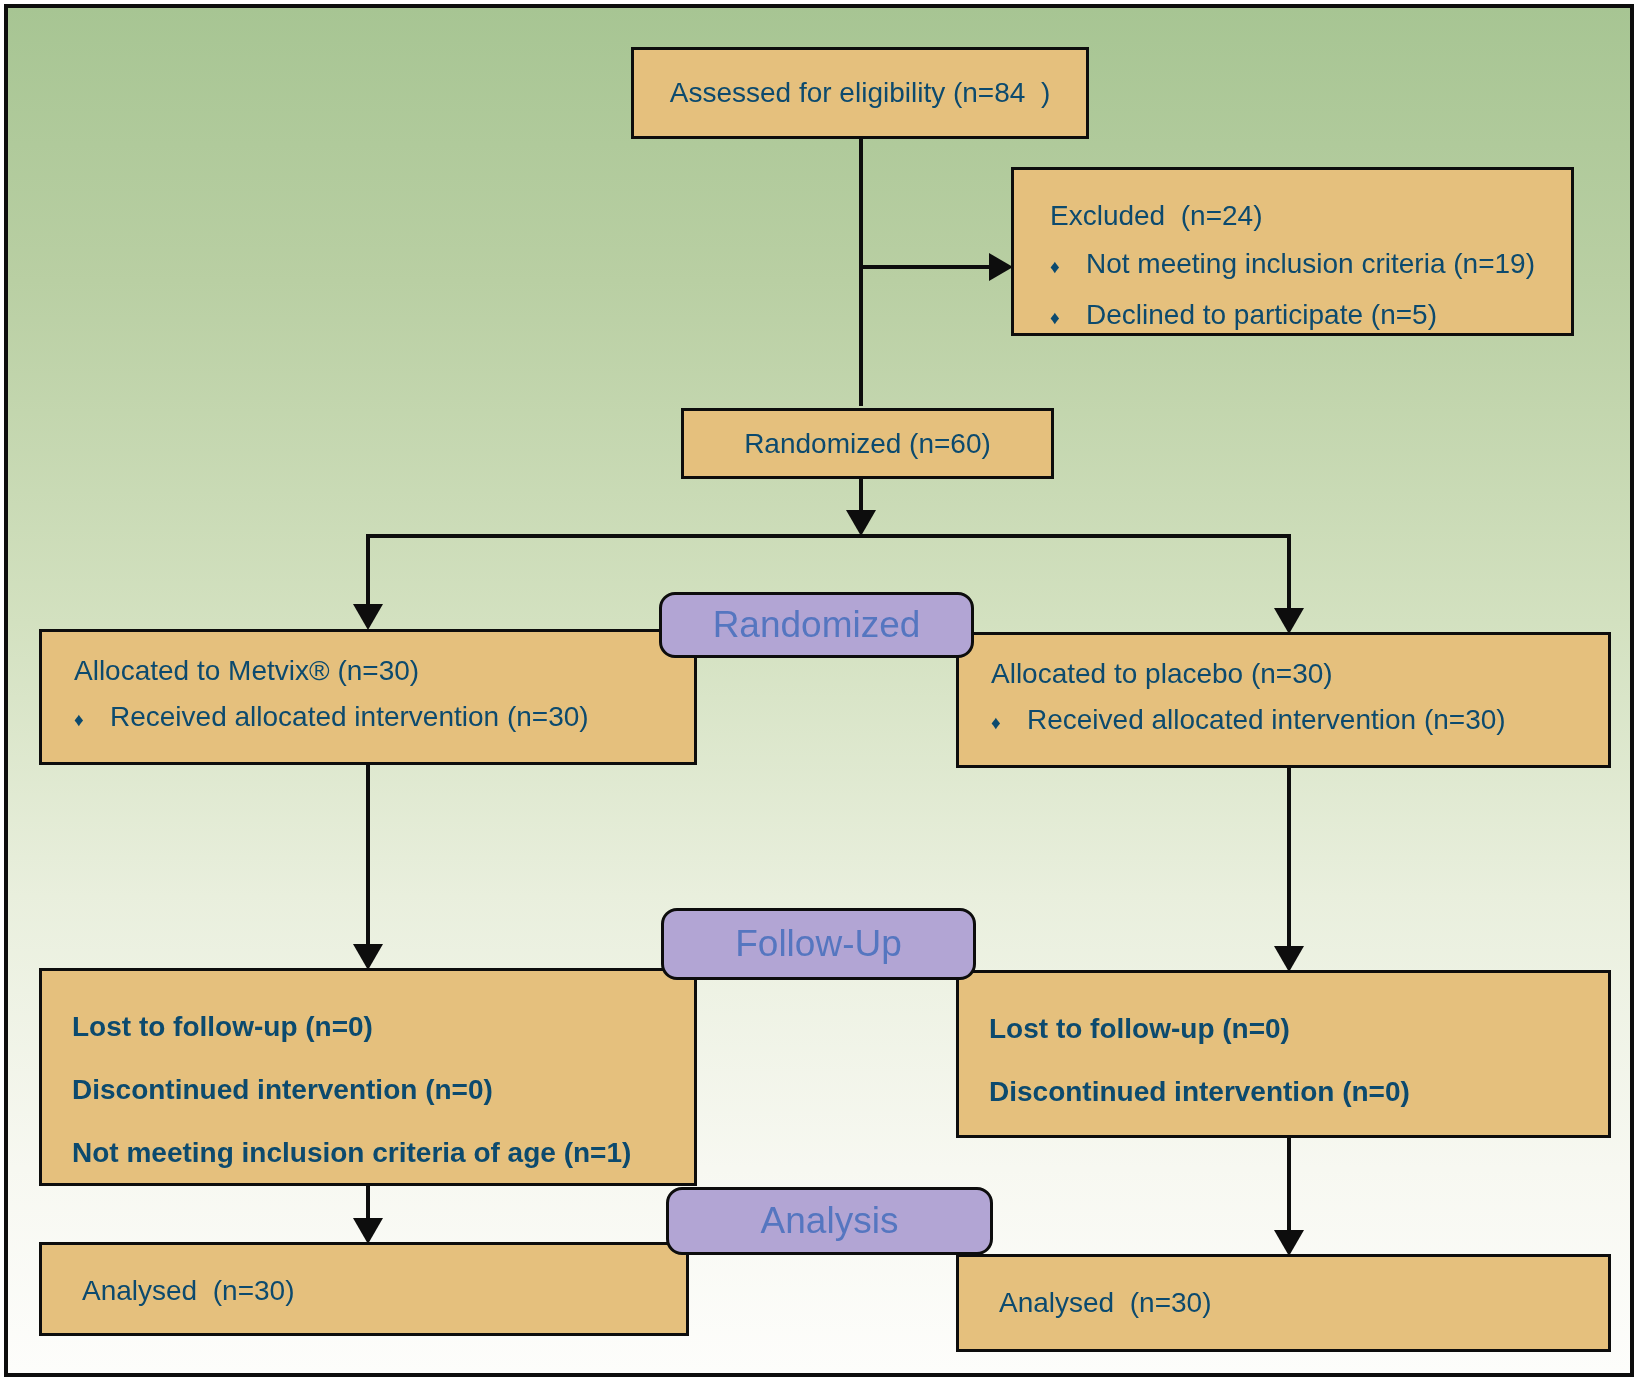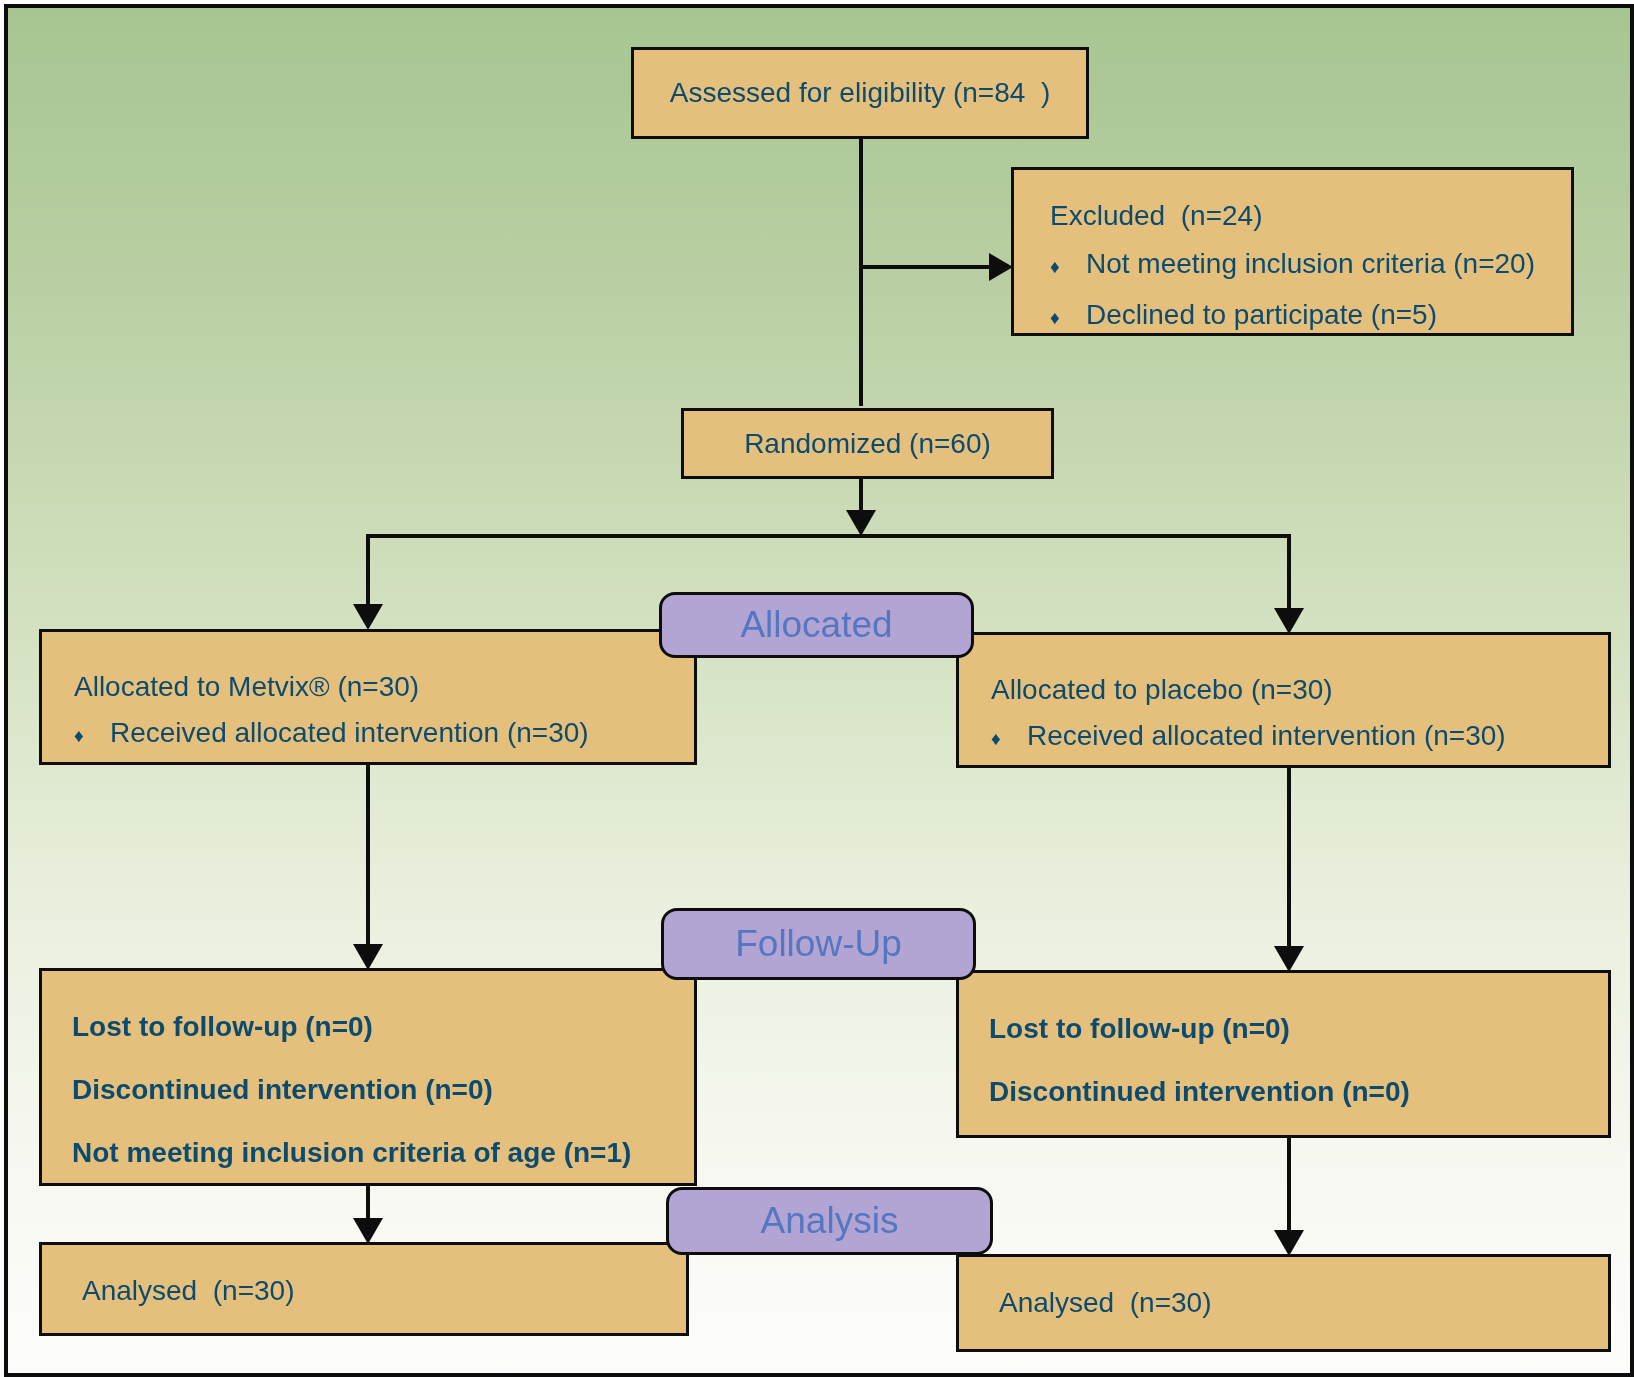--- a/index.html
+++ b/index.html
@@ -18,21 +18,21 @@
   .pre{white-space:pre;}
   .line{position:absolute;background:#0d0d0d;z-index:1;}
   .arrow-down{position:absolute;width:0;height:0;z-index:2;
            border-left:15px solid transparent;border-right:15px solid transparent;
            border-top:26px solid #0d0d0d;}
   .arrow-right{position:absolute;width:0;height:0;z-index:2;
            border-top:14px solid transparent;border-bottom:14px solid transparent;
            border-left:24px solid #0d0d0d;}
   .bullet-row{display:flex;align-items:baseline;}
   .bullet{font-size:19px;width:36px;flex:0 0 36px;text-align:left;}
-  .pad-box{padding:32px 10px 0 32px;line-height:46px;}
+  .pad-box{padding:16px 10px 0 32px;line-height:46px;}
   .excl-pad{padding:22px 10px 0 36px;line-height:48px;}
   .fu-pad{padding:24px 10px 0 30px;line-height:63px;font-weight:bold;}
   .an-pad{padding:30px 10px 0 30px;margin-left:10px;}
 </style>
 </head>
 <body>
 
 <div class="frame">
 
   <div class="line" style="left:851px;top:131px;width:4px;height:267px;"></div>
@@ -58,21 +58,21 @@
   <div class="line" style="left:1279px;top:1130px;width:4px;height:96px;"></div>
   <div class="arrow-down" style="left:1266px;top:1222px;"></div>
 
   <div class="box-tan center-text pre" style="left:623px;top:39px;width:458px;height:92px;">Assessed for eligibility (n=84  )</div>
 
   <div class="box-tan" style="left:1003px;top:159px;width:563px;height:169px;">
     <div class="excl-pad">
       <div class="pre">Excluded  (n=24)</div>
       <div class="bullet-row">
         <span class="bullet">♦</span>
-        <span>Not meeting inclusion criteria (n=20)</span>
+        <span>Not meeting inclusion criteria (n=19)</span>
       </div>
       <div class="bullet-row">
         <span class="bullet">♦</span>
         <span>Declined to participate (n=5)</span>
       </div>
     </div>
   </div>
 
   <div class="box-tan center-text pre" style="left:673px;top:400px;width:373px;height:71px;">Randomized (n=60)</div>
 
@@ -113,19 +113,19 @@
 
   <div class="box-tan" style="left:31px;top:1234px;width:650px;height:94px;">
     <div class="an-pad pre">Analysed  (n=30)</div>
   </div>
 
   <div class="box-tan" style="left:948px;top:1246px;width:655px;height:98px;">
     <div class="an-pad pre">Analysed  (n=30)</div>
   </div>
 
 
-  <div class="box-purple" style="left:651px;top:584px;width:315px;height:66px;">Allocated</div>
+  <div class="box-purple" style="left:651px;top:584px;width:315px;height:66px;">Randomized</div>
 
   <div class="box-purple" style="left:653px;top:900px;width:315px;height:72px;">Follow-Up</div>
 
   <div class="box-purple" style="left:658px;top:1179px;width:327px;height:68px;">Analysis</div>
 
 </div>
 
 </body></html>

